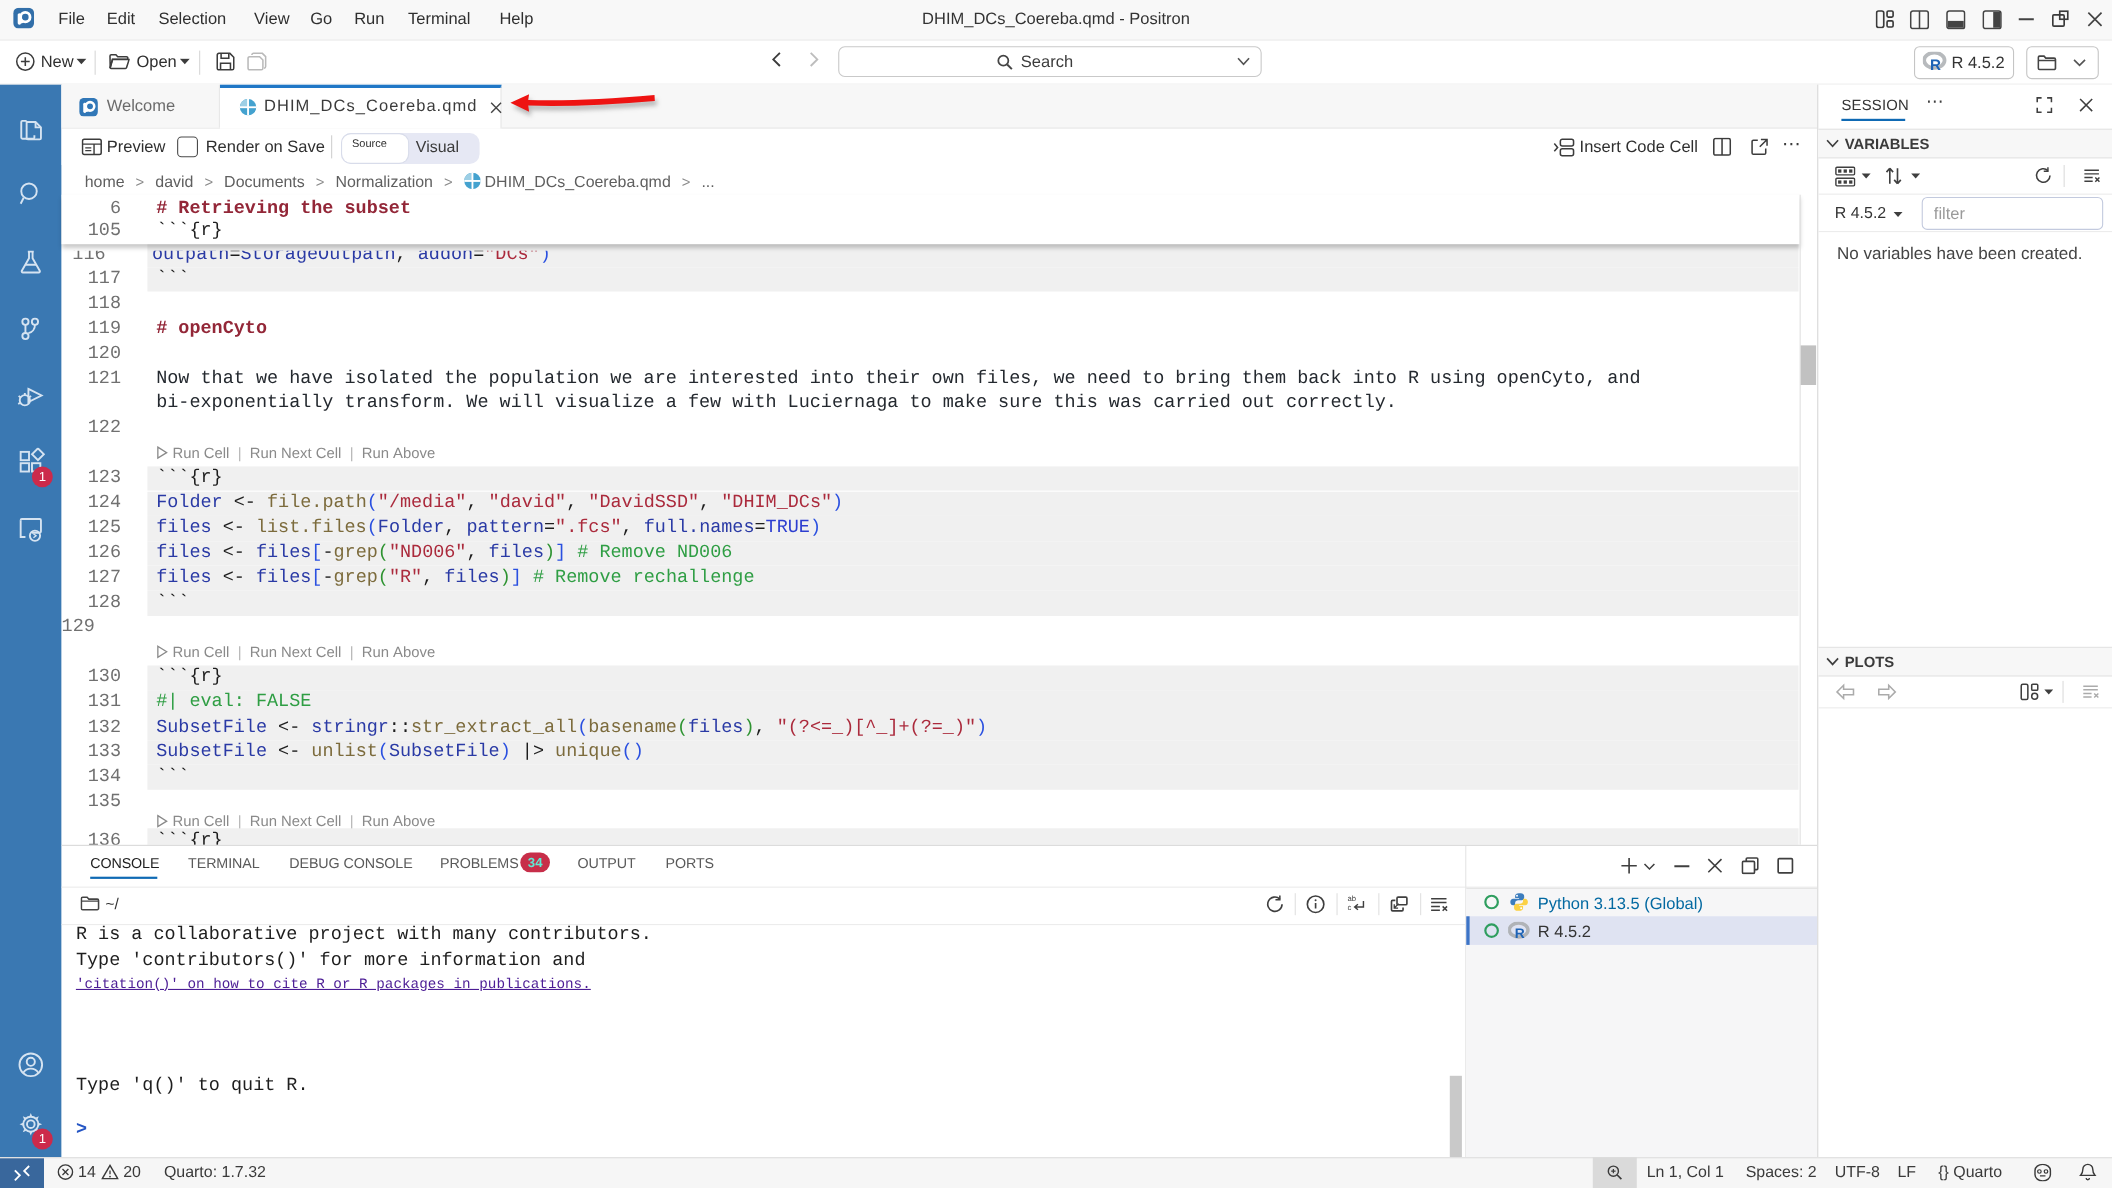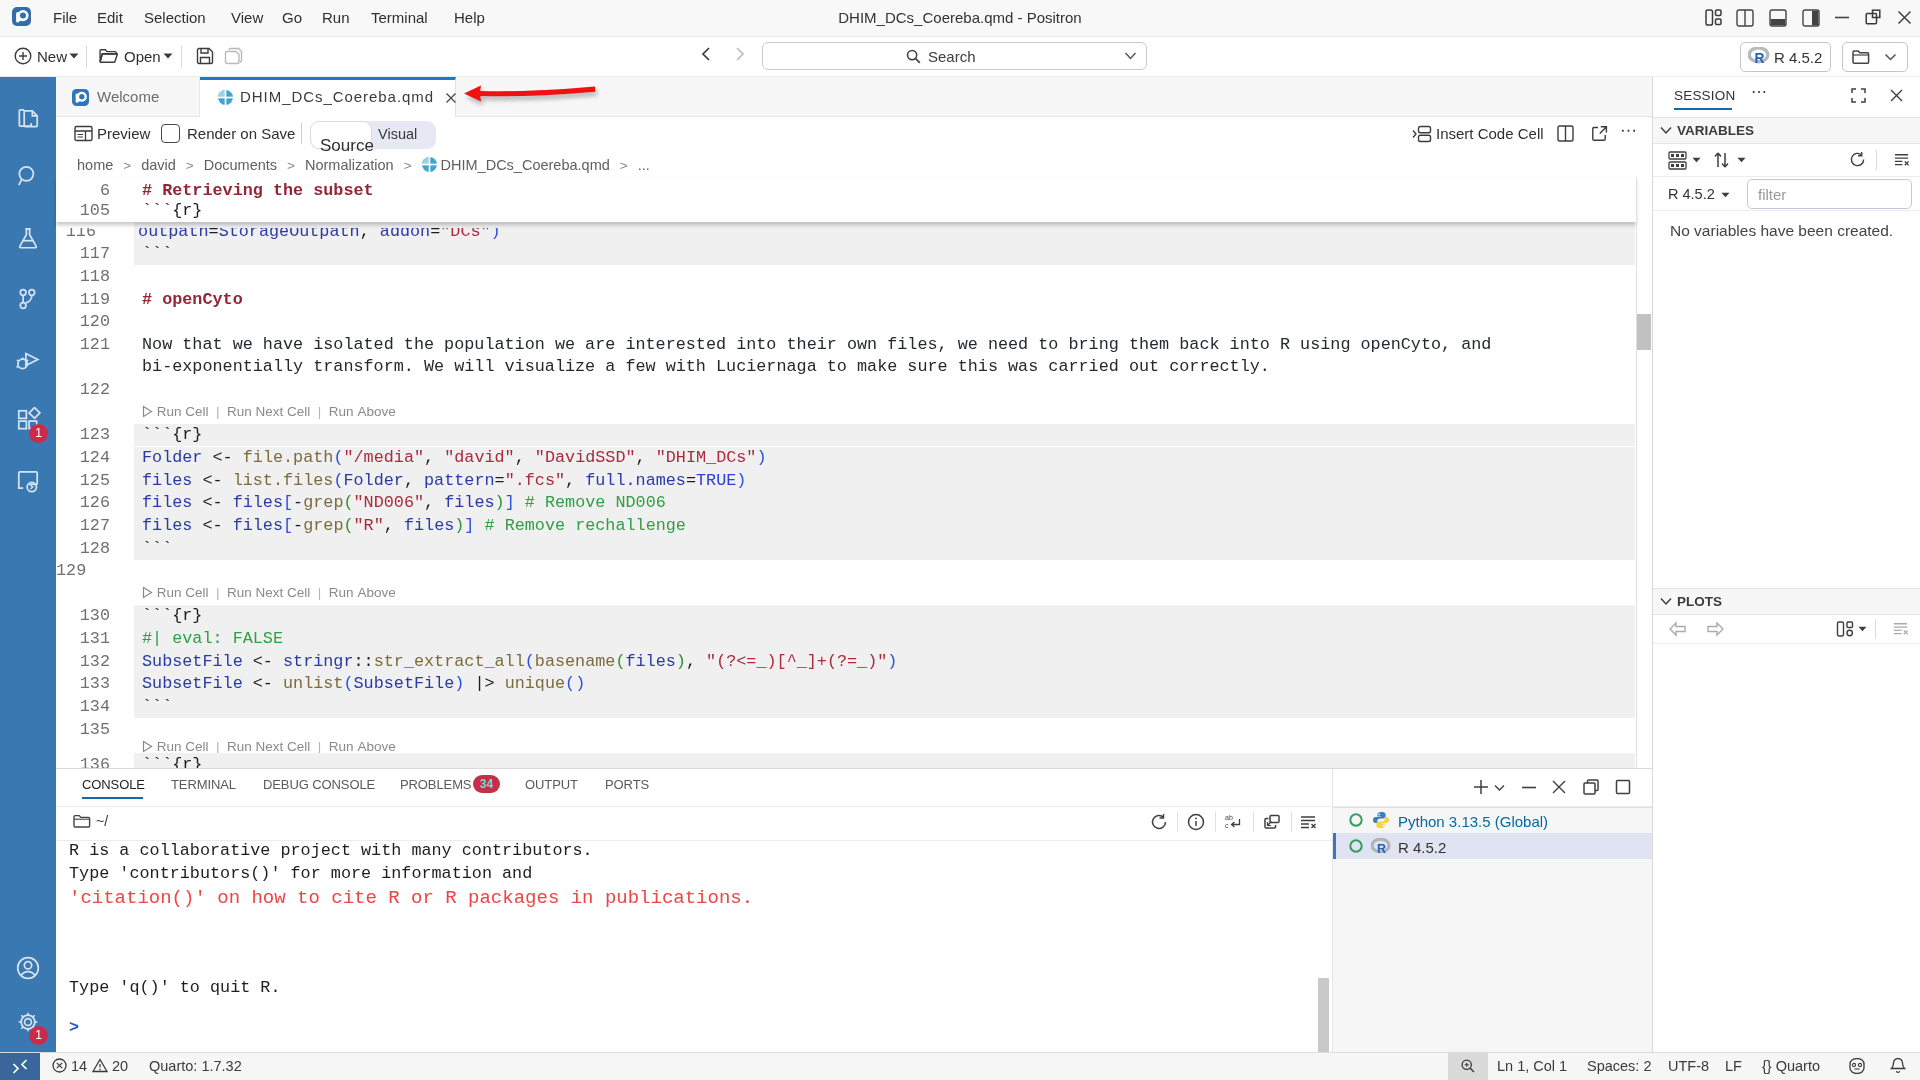--- a/index.html
+++ b/index.html
@@ -187,21 +187,21 @@
 <rect x="1" y="2.5" width="17" height="14" rx="1.6" fill="none" stroke="#3c3c3c" stroke-width="1.4"></rect>
 <path d="M1 7 H18 M11.5 7 V16.5" stroke="#3c3c3c" stroke-width="1.3" fill="none"></path>
 <path d="M3.5 10.5 H9 M3.5 13 H9" stroke="#3c3c3c" stroke-width="1.1"></path>
 </svg>
 <div class="abs" style="left:97px;top:125px;font-size:15px;color:#2f2f2f;">Preview</div>
 <div class="abs" style="left:161px;top:124px;width:19px;height:19px;border:1.5px solid #4a4a4a;border-radius:4px;background:#fff;"></div>
 <div class="abs" style="left:187px;top:125px;font-size:15px;color:#2f2f2f;">Render on Save</div>
 <div class="abs" style="left:301px;top:123px;width:1px;height:21px;background:#d0d0d0;"></div>
 <div class="abs" style="left:310px;top:121px;width:126px;height:28px;background:#e6e8f4;border-radius:9px;"></div>
 <div class="abs" style="left:311px;top:122px;width:60px;height:26px;background:#fff;border-radius:8px;box-shadow:0 0 0 1px #d8dcea;"></div>
-<div class="abs" style="left:320px;top:136px;font-size:17px;color:#2f2f2f;">Source</div>
+<div class="abs" style="left:320px;top:126px;font-size:10px;color:#2f2f2f;">Source</div>
 <div class="abs" style="left:378px;top:126px;font-size:14.5px;color:#3a3a3a;">Visual</div>
 <svg class="abs" style="left:1412px;top:125px;" width="20" height="18" viewBox="0 0 20 18">
 <path d="M1 5.5 L4 9 L1 12.5" fill="none" stroke="#3c3c3c" stroke-width="1.4"></path>
 <rect x="6.5" y="1.5" width="12" height="6.2" rx="1.8" fill="none" stroke="#3c3c3c" stroke-width="1.4"></rect>
 <rect x="6.5" y="10.3" width="12" height="6.2" rx="1.8" fill="none" stroke="#3c3c3c" stroke-width="1.4"></rect>
 </svg>
 <div class="abs" style="left:1436px;top:125px;font-size:15px;color:#2f2f2f;">Insert Code Cell</div>
 <svg class="abs" style="left:1557px;top:125px;" width="17" height="17" viewBox="0 0 17 17">
       <rect x="1" y="1" width="15" height="15" rx="1.5" fill="none" stroke="#3c3c3c" stroke-width="1.4"></rect>
       <path d="M8.5 1 V16" stroke="#3c3c3c" stroke-width="1.4"></path>
@@ -325,21 +325,21 @@
 <path d="M4.5 12.5 L8.5 8.5 M4.5 9 V12.5 H8" fill="none" stroke="#3f3f3f" stroke-width="1.2"></path>
 </svg>
 <div class="abs" style="left:1291px;top:812px;width:1px;height:20px;background:#e0e0e0;"></div>
 <svg class="abs" style="left:1299px;top:813px;" width="18" height="18" viewBox="0 0 18 18">
 <path d="M2 4 H16 M2 7.5 H16 M2 11 H10 M2 14.5 H10" stroke="#3f3f3f" stroke-width="1.4"></path>
 <path d="M12.5 11 L16.5 15 M16.5 11 L12.5 15" stroke="#3f3f3f" stroke-width="1.4"></path>
 </svg>
 <div class="abs" style="left:56px;top:840px;width:1276px;height:1px;background:#ececec;"></div>
 <div class="abs mono" style="left:69px;top:840.9px;font-size:16.8px;color:#1e1e1e;white-space:pre;">R&nbsp;is&nbsp;a&nbsp;collaborative&nbsp;project&nbsp;with&nbsp;many&nbsp;contributors.</div>
 <div class="abs mono" style="left:69px;top:863.8px;font-size:16.8px;color:#1e1e1e;white-space:pre;">Type&nbsp;'contributors()'&nbsp;for&nbsp;more&nbsp;information&nbsp;and</div>
-<div class="abs mono" style="left:69px;top:886.6999999999999px;font-size:19px;color:#ef4444;white-space:pre;">'citation()'&nbsp;on&nbsp;how&nbsp;to&nbsp;cite&nbsp;R&nbsp;or&nbsp;R&nbsp;packages&nbsp;in&nbsp;publications.</div>
+<div class="abs mono" style="left:69px;top:886.6999999999999px;font-size:13px;color:#4c1d95;white-space:pre;text-decoration:underline;">'citation()'&nbsp;on&nbsp;how&nbsp;to&nbsp;cite&nbsp;R&nbsp;or&nbsp;R&nbsp;packages&nbsp;in&nbsp;publications.</div>
 <div class="abs mono" style="left:69px;top:978.3px;font-size:16.8px;color:#1e1e1e;white-space:pre;">Type&nbsp;'q()'&nbsp;to&nbsp;quit&nbsp;R.</div>
 <div class="abs mono" style="left:69px;top:1018px;font-size:16.8px;color:#2455c4;font-weight:bold;">&gt;</div>
 <div class="abs" style="left:1318px;top:978px;width:11px;height:74px;background:#c9c9c9;"></div>
 <div class="abs" style="left:1332px;top:769px;width:1px;height:283px;background:#e5e5e5;"></div>
 <div class="abs" style="left:1333px;top:807px;width:319px;height:245px;background:#f6f6f7;border-top:1px solid #e0e0e0;"></div>
 <svg class="abs" style="left:1473px;top:779px;" width="16" height="16" viewBox="0 0 16 16">
       <path d="M8 1 V15 M1 8 H15" stroke="#3f3f3f" stroke-width="1.5"></path>
     </svg>
 <svg class="abs" style="left:1494px;top:784px;" width="11" height="8" viewBox="0 0 11 8">
       <path d="M1 1.5 L5.5 6 L10 1.5" fill="none" stroke="#3f3f3f" stroke-width="1.4"></path>

